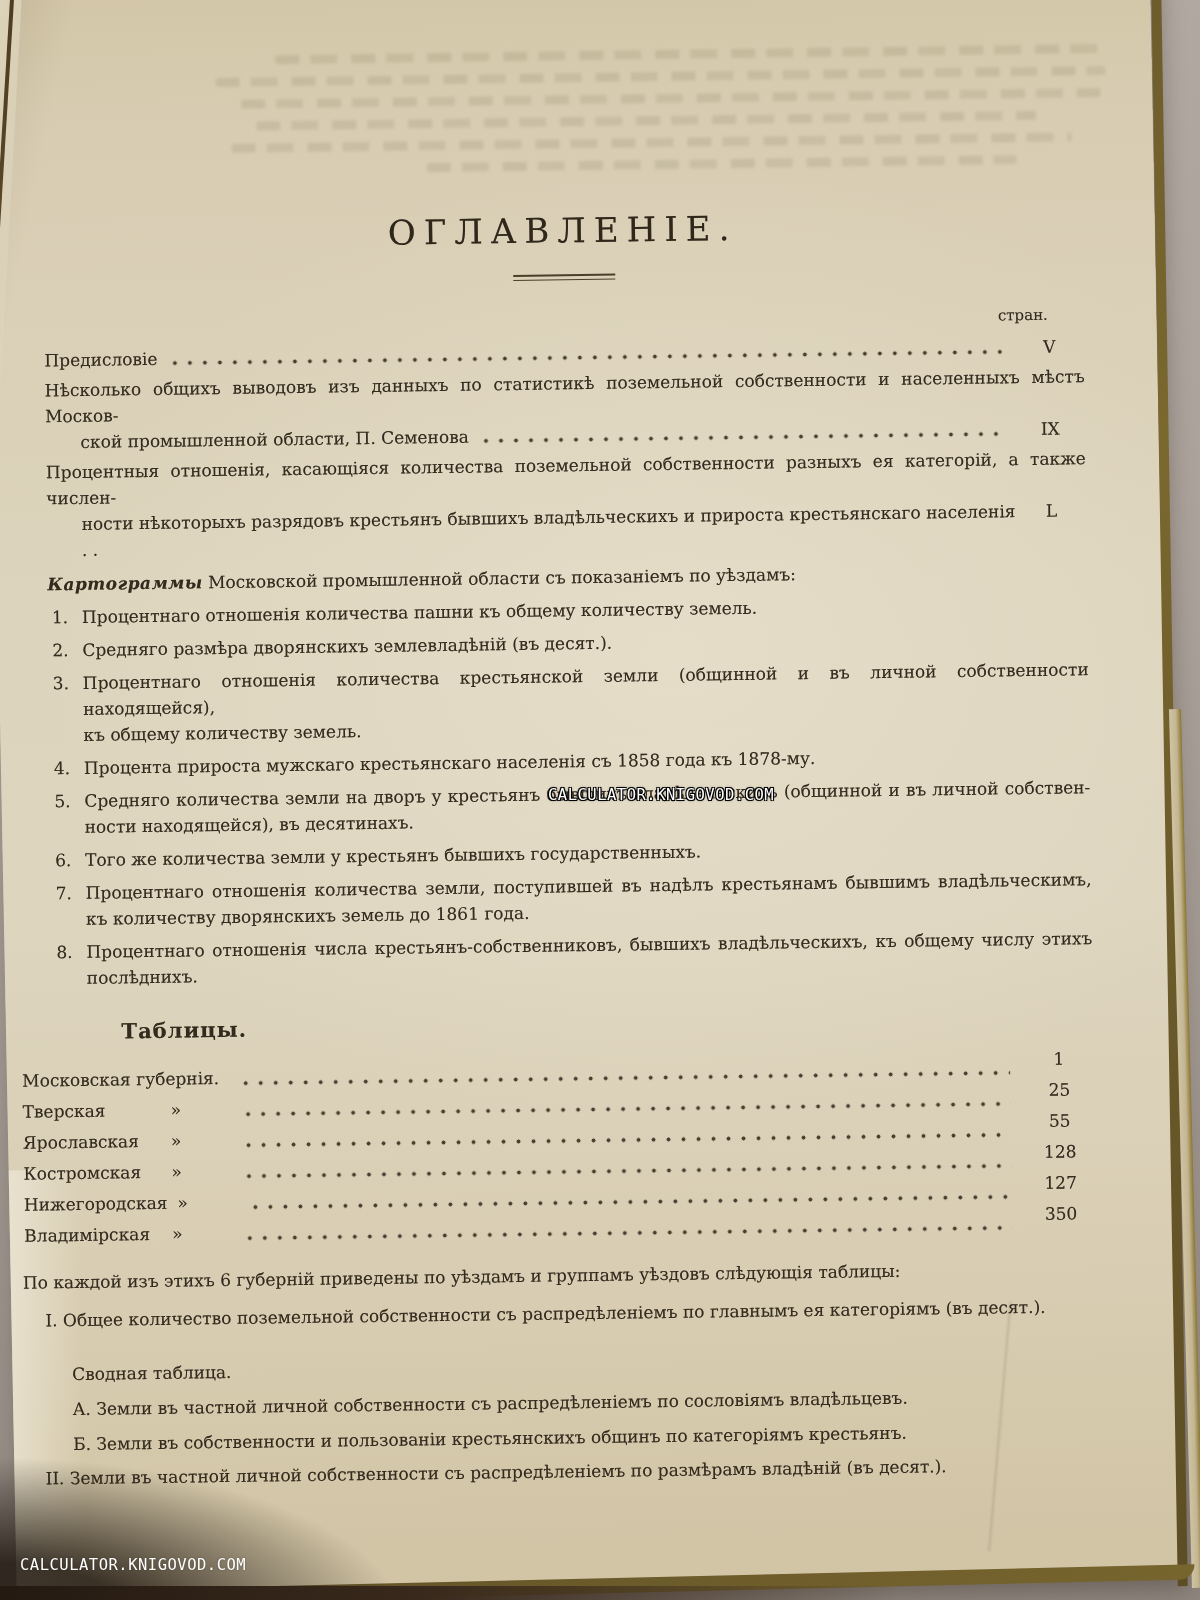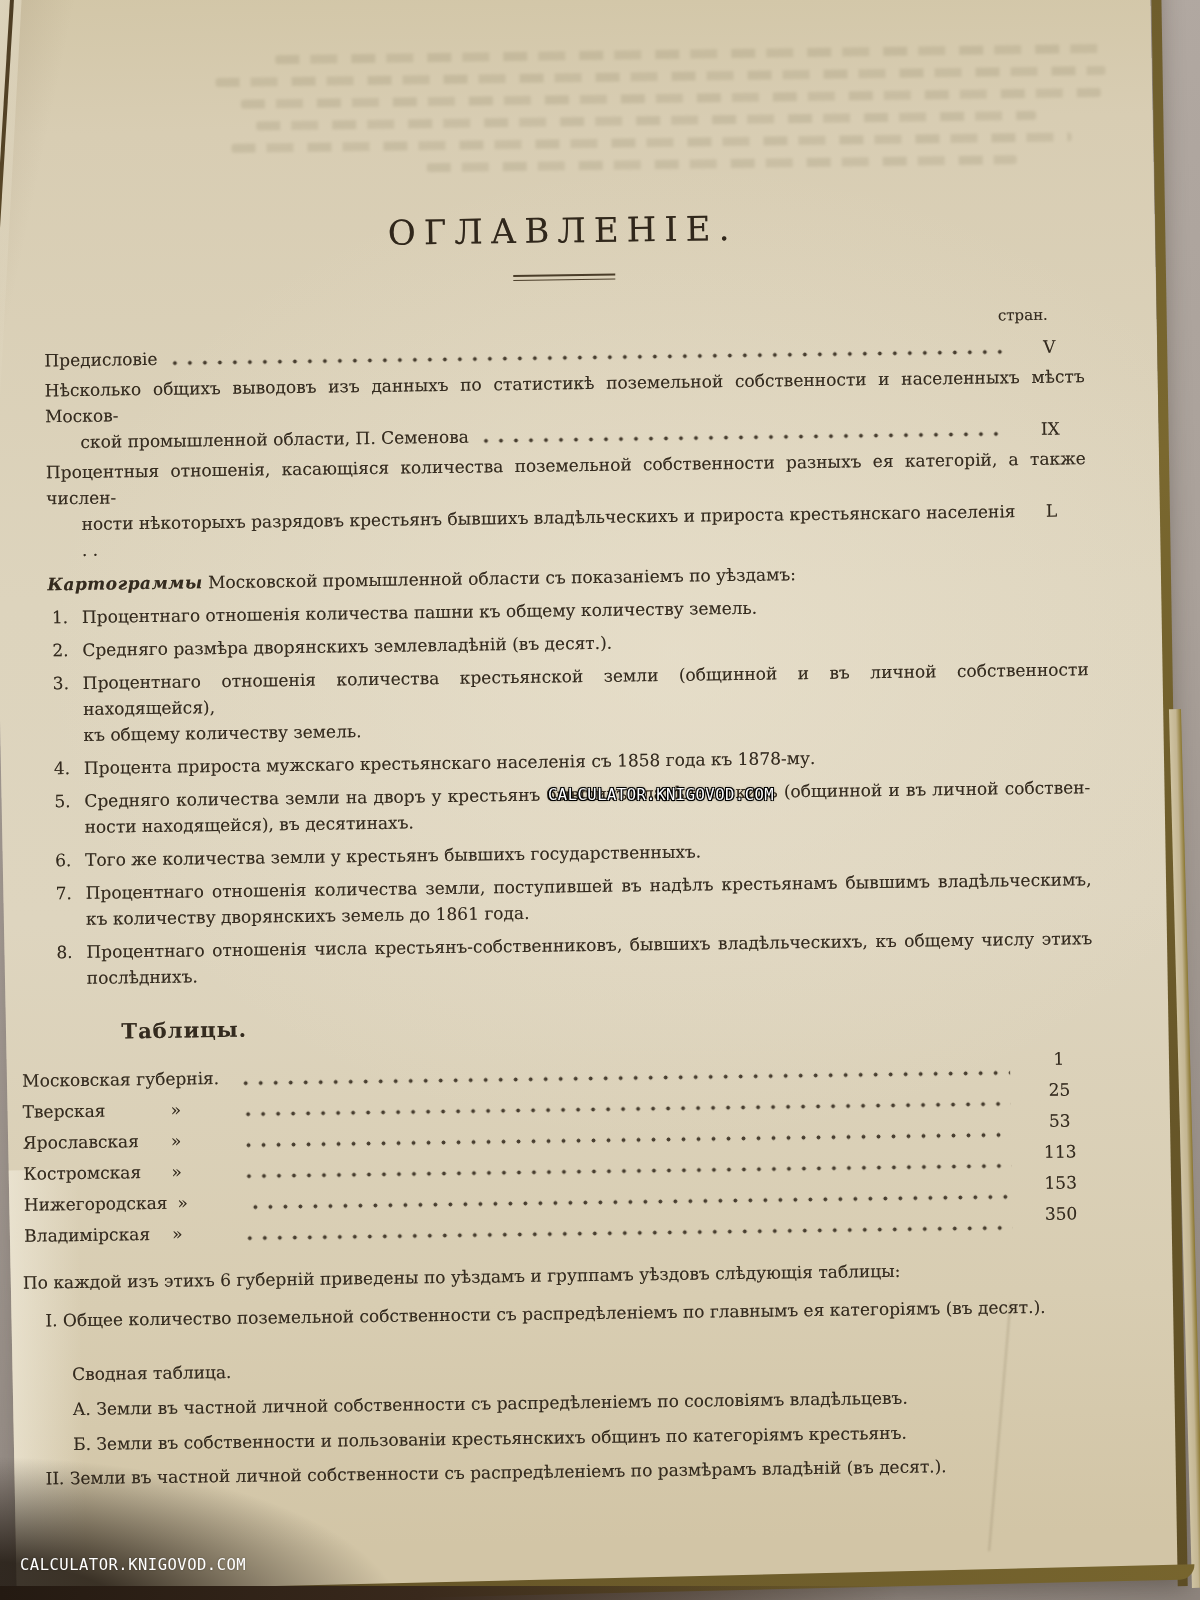--- a/index.html
+++ b/index.html
@@ -236,33 +236,33 @@
     <div class="tbl">
       <span class="tname">Тверская</span>
       <span class="tmark">»</span>
       <span class="leader"></span>
       <span class="pg">25</span>
     </div>
     <div class="tbl">
       <span class="tname">Ярославская</span>
       <span class="tmark">»</span>
       <span class="leader"></span>
-      <span class="pg">53</span>
+      <span class="pg">55</span>
     </div>
     <div class="tbl">
       <span class="tname">Костромская</span>
       <span class="tmark">»</span>
       <span class="leader"></span>
-      <span class="pg">113</span>
+      <span class="pg">128</span>
     </div>
     <div class="tbl">
       <span class="tname">Нижегородская</span>
       <span class="tmark">»</span>
       <span class="leader"></span>
-      <span class="pg">153</span>
+      <span class="pg">127</span>
     </div>
     <div class="tbl">
       <span class="tname">Владимірская</span>
       <span class="tmark">»</span>
       <span class="leader"></span>
       <span class="pg">350</span>
     </div>
 
     <div class="para">По каждой изъ этихъ 6 губерній приведены по уѣздамъ и группамъ уѣздовъ слѣдующія таблицы:</div>
     <div class="roman-i">I. Общее количество поземельной собственности съ распредѣленіемъ по главнымъ ея категоріямъ (въ десят.).</div>

